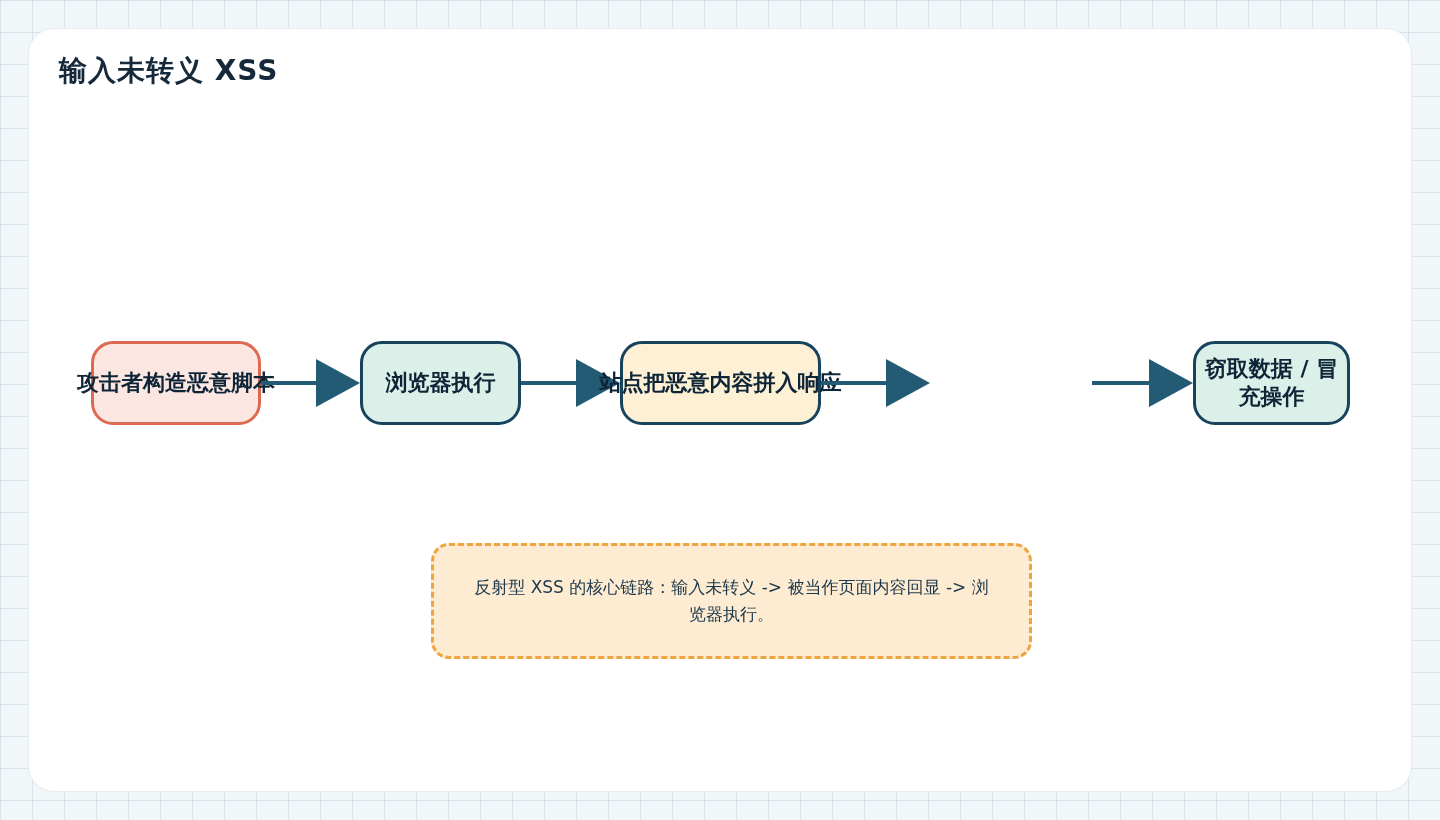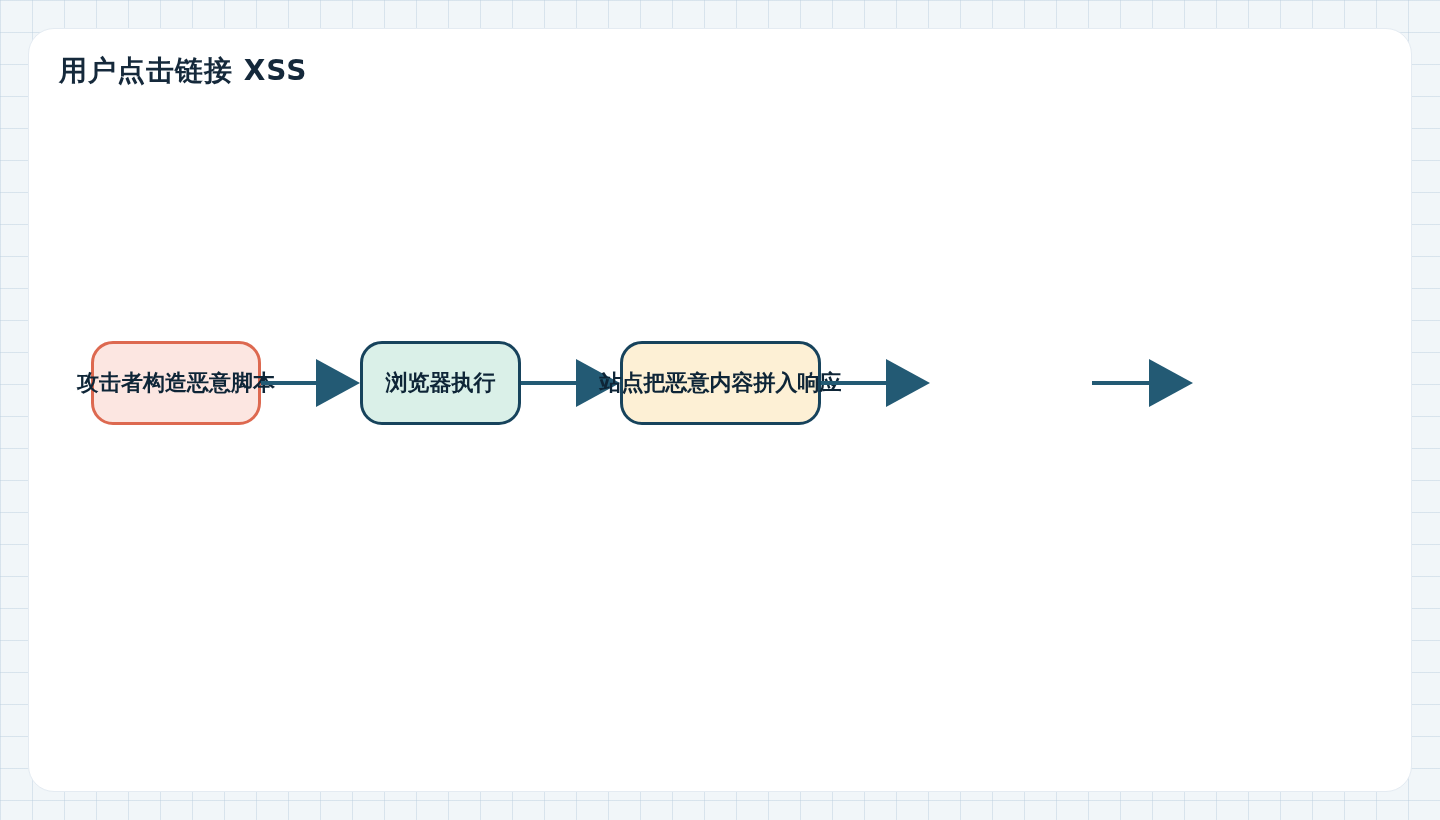--- a/index.html
+++ b/index.html
@@ -108,21 +108,21 @@
     text-align: center;
   }
 </style>
 </head>
 <body>
 
 <div class="bg-grid"></div>
 
 <div class="card">
 
-  <div class="title">用户点击链接 XSS</div>
+  <div class="title">输入未转义 XSS</div>
 
   <div class="node red node-1">
     <span class="label">攻击者构造恶意脚本</span>
   </div>
 
   <div class="arrow arrow-1">
     <div class="shaft"></div>
     <div class="head"></div>
   </div>
 
@@ -143,15 +143,21 @@
     <div class="shaft"></div>
     <div class="head"></div>
   </div>
 
 
   <div class="arrow arrow-4">
     <div class="shaft"></div>
     <div class="head"></div>
   </div>
 
+  <div class="node mint node-5">
+    <span class="label">窃取数据 / 冒充操作</span>
+  </div>
 
+  <div class="note">
+    <div class="note-text">反射型 XSS 的核心链路：输入未转义 -&gt; 被当作页面内容回显 -&gt; 浏览器执行。</div>
+  </div>
 
 </div>
 
 </body></html>

